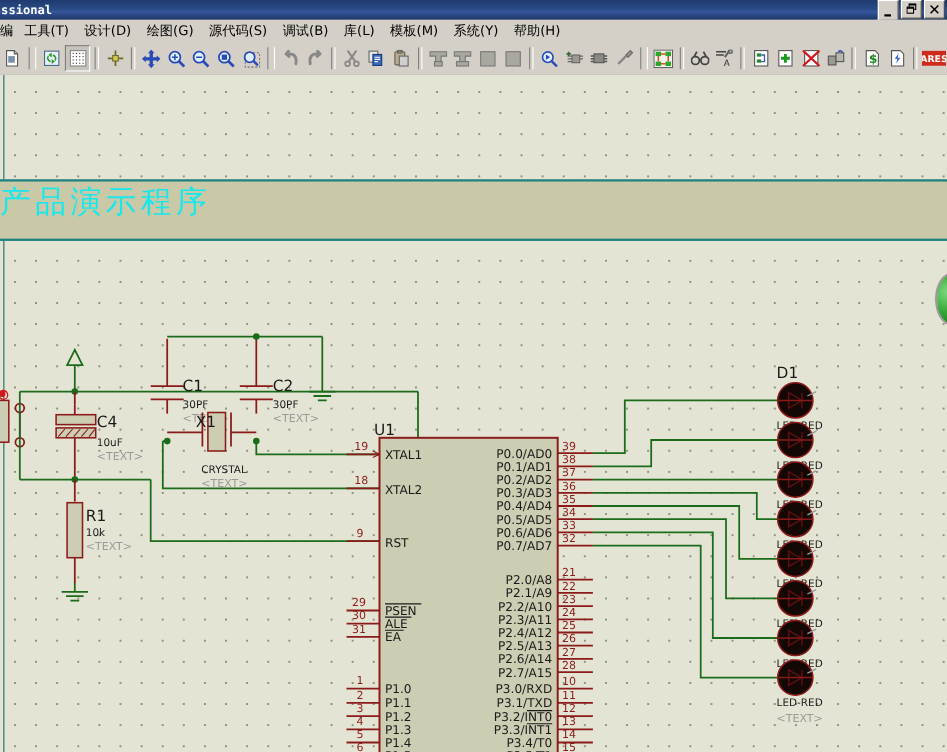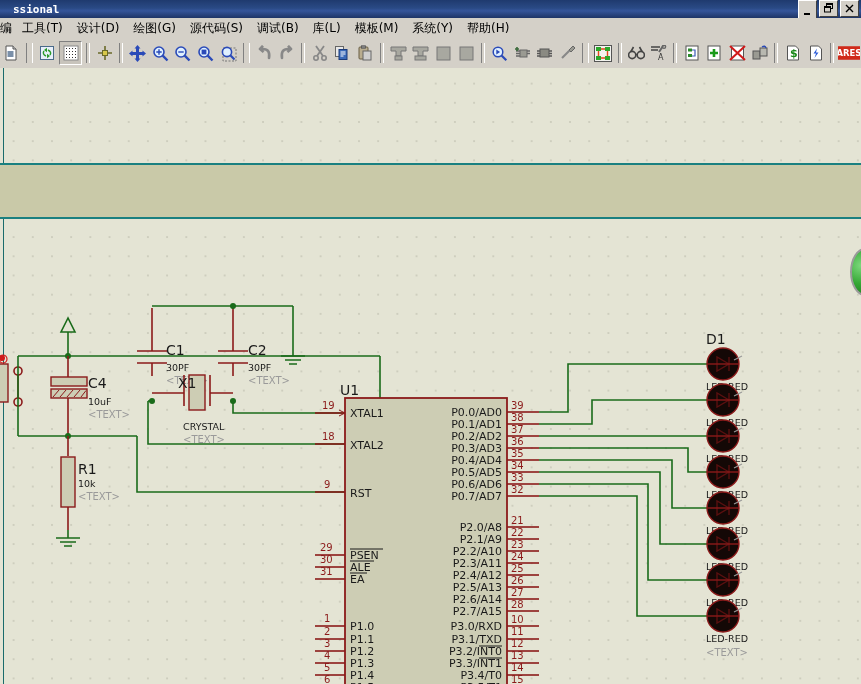--- a/index.html
+++ b/index.html
@@ -13,21 +13,21 @@
 
   
   .titlebar{
     position:absolute;left:0;top:0;width:861px;height:18px;
     background:linear-gradient(to bottom,#1f3a6e 0%,#2a4a85 45%,#35559a 60%,#1e3566 100%);
     display:flex;align-items:center;
   }
   .titlebar-text{
     color:#ffffff;font-size:11px;font-weight:bold;
     font-family:"DejaVu Sans Mono","Liberation Mono",monospace;
-    padding-left:1px;letter-spacing:0px;white-space:nowrap;margin-left:12px;
+    padding-left:1px;letter-spacing:0px;white-space:nowrap;
   }
   .titlebar-spacer{flex:1;}
   .win-btns{display:flex;gap:2px;padding-right:2px;}
   .win-btn{
     width:17px;height:15px;background:#d4d0c8;
     border-top:1px solid #ffffff;border-left:1px solid #ffffff;
     border-right:1px solid #404040;border-bottom:1px solid #404040;
     display:flex;align-items:flex-end;justify-content:center;
     font-size:9px;line-height:9px;color:#000;padding-bottom:2px;
     font-family:"Liberation Sans",sans-serif;
@@ -464,20 +464,21 @@
       </svg>
     </span>
 
   </div>
 
   <div class="canvas">
     <div class="dots"></div>
     <div class="sheet-border-l"></div>
 
     <div class="banner"></div>
+    <div class="banner-title-1">产品演示程序</div>
 
     <svg class="schem" viewBox="0 0 861 616">
       <defs>
         <style>
           .wire{stroke:#1a6b1a;stroke-width:1.6;fill:none;}
           .comp{stroke:#8b1a1a;stroke-width:1.6;fill:none;}
           .compf{stroke:#8b1a1a;stroke-width:1.4;fill:#cdcdb4;}
           .lbl{font-family:"DejaVu Sans","Liberation Sans",sans-serif;font-size:11px;fill:#1a1a1a;}
           .lbl-s{font-family:"DejaVu Sans","Liberation Sans",sans-serif;font-size:9.5px;fill:#1a1a1a;}
           .lbl-ref{font-family:"DejaVu Sans","Liberation Sans",sans-serif;font-size:14px;fill:#1a1a1a;}

